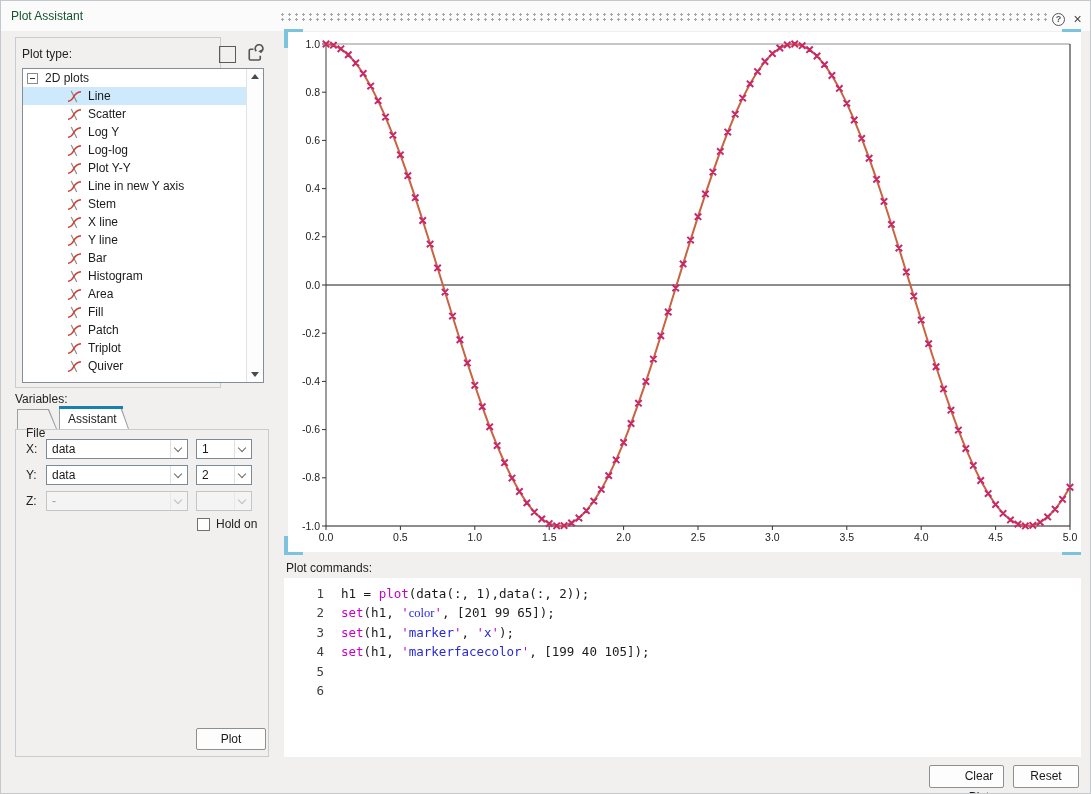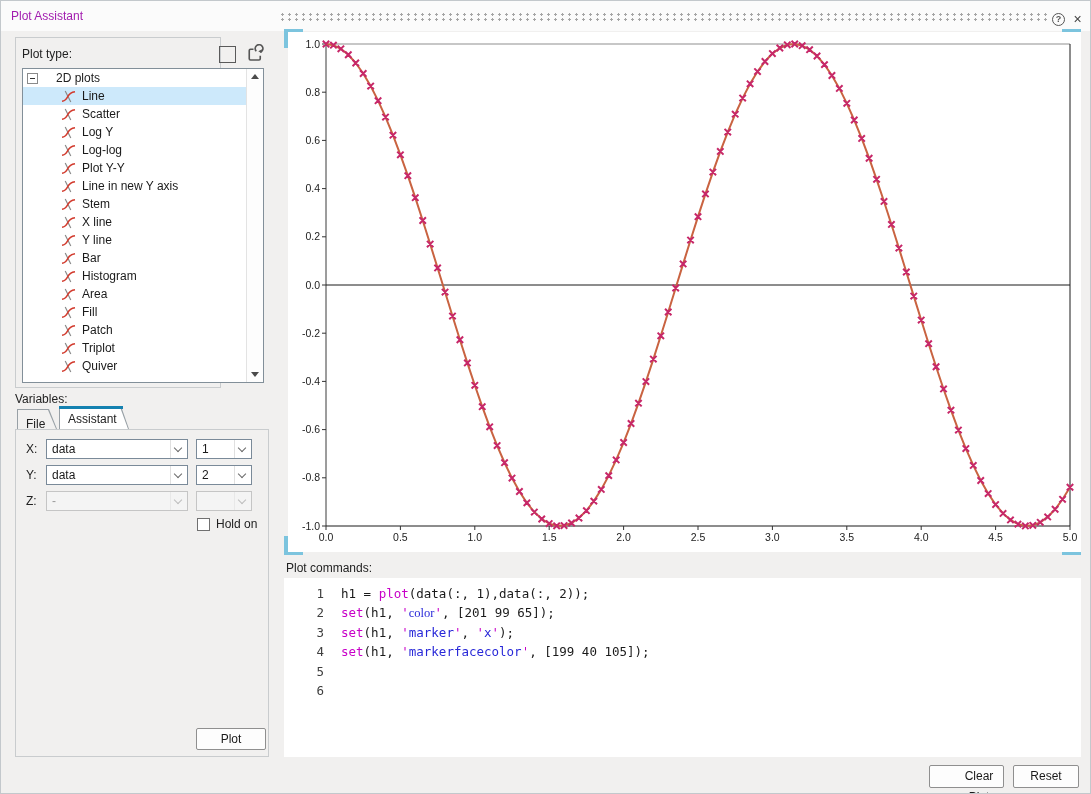--- a/index.html
+++ b/index.html
@@ -7,44 +7,44 @@
   body {
     position:relative;
     font-family:"Liberation Sans", sans-serif;
     font-size:12px; color:#222;
     background:#f1f0ef;
     border:1px solid #c3c8cc;
     overflow:hidden;
   }
   
   .titlebar { position:absolute; left:0; top:0; width:100%; height:30px; background:#fbfbfb; }
-  .title-text { position:absolute; left:10px; top:8px; color:#a21caf; }
+  .title-text { position:absolute; left:10px; top:8px; color:#14532d; }
   .drag-dots { position:absolute; left:278px; top:11px; width:770px; height:9px;
     background-image:radial-gradient(circle, #a5a5a5 1.05px, transparent 1.25px);
     background-size:7px 5px; }
   .help-btn { position:absolute; left:1051px; top:12px; width:13px; height:13px;
     border:1.3px solid #555; border-radius:50%; color:#555; font-size:9px; font-weight:bold;
     text-align:center; line-height:11px; cursor:default; }
   .close-btn { position:absolute; left:1069px; top:10px; width:15px; height:16px;
     color:#444; font-size:14px; text-align:center; line-height:16px; cursor:default; }
   
   .groupbox { position:absolute; border:1px solid #c9ccce; background:transparent; }
   #plot-type-box { left:14px; top:36px; width:206px; height:351px; }
   .panel-label { position:absolute; color:#222; }
   #plot-type-label { left:6px; top:9px; }
   .mini-btn { position:absolute; cursor:default; }
   #square-btn { left:203px; top:8px; width:17px; height:17px; border:1.6px solid #5a5a5a; background:#fff0; }
   #refresh-btn { left:230px; top:6px; width:20px; height:20px; }
   
   .tree { position:absolute; left:6px; top:30px; width:242px; height:315px;
     background:#fff; border:1px solid #828f99; overflow:hidden; }
   .tree-inner { position:absolute; left:0; top:0; right:17px; bottom:0; }
-  .tree-row { position:relative; height:18px; line-height:18px; white-space:nowrap; display:flex; align-items:center; }
+  .tree-row { position:relative; height:18px; line-height:18px; white-space:nowrap; display:flex; align-items:center;padding-left:6px; }
   .tree-row.selected { background:#cde9fb; }
-  .tree-root-row { display:flex; align-items:center; height:18px;gap:11px; }
+  .tree-root-row { display:flex; align-items:center; height:18px; }
   .expander { width:11px; height:11px; margin-left:4px; border:1px solid #8a8a8a; background:#fff;
     position:relative; flex:0 0 auto; }
   .expander::after { content:""; position:absolute; left:2px; right:2px; top:4px; height:1px; background:#333; }
   .tree-root-label { margin-left:7px; }
   .tree-row .plot-ico { margin-left:38px; margin-right:6px; flex:0 0 auto; display:inline-block; width:15px; height:13px; }
   .tree-label { color:#1a1a1a; }
   .scrollbar { position:absolute; right:0; top:0; width:17px; height:100%; background:#fdfdfd; border-left:1px solid #e3e3e3; }
   .sb-arrow { position:absolute; left:0; width:16px; height:15px; }
   .sb-arrow span { position:absolute; left:4px; width:0; height:0; }
   .sb-up { top:0; }
@@ -55,21 +55,21 @@
   #variables-label { position:absolute; left:14px; top:391px; }
   .tab { position:absolute; cursor:default; }
   .t-outer { position:absolute; inset:0; clip-path:polygon(0 0, calc(100% - 8px) 0, 100% 100%, 0 100%); background:#98a0a6; }
   .t-inner { position:absolute; left:1px; top:1px; right:1px; bottom:0;
     clip-path:polygon(0 0, calc(100% - 8px) 0, 100% 100%, 0 100%); background:#f2f1f0; }
   .tab.active .t-inner { background:#fff; }
   .t-top { display:none; }
   .tab.active .t-top { display:block; position:absolute; left:0; top:0; height:3px; width:calc(100% - 6px); background:#1581b0; z-index:3; }
   .t-label { position:relative; z-index:2; display:block; text-align:left; padding-left:9px; }
   #tab-file { left:16px; top:408px; width:40px; height:20px; }
-  #tab-file .t-label { padding-top:8px; }
+  #tab-file .t-label { padding-top:17px; }
   #tab-workspace { left:58px; top:405px; width:70px; height:23px; }
   #tab-workspace .t-label { padding-top:6px; }
   #variables-box { left:14px; top:428px; width:254px; height:328px; }
   .var-row { position:absolute; left:0; width:100%; height:20px; }
   .var-lab { position:absolute; left:10px; top:3px; }
   .dd { position:absolute; top:0; height:20px; background:#fff; border:1px solid #7a8a99; }
   .dd.main { left:30px; width:142px;padding-left:36px; }
   .dd.idx { left:180px; width:56px; }
   .dd .dd-val { position:absolute; left:5px; top:2px; color:#1a1a1a; }
   .dd .dd-arrow { position:absolute; right:0; top:0; width:17px; height:100%; border-left:1px solid #e0e0e0; }

